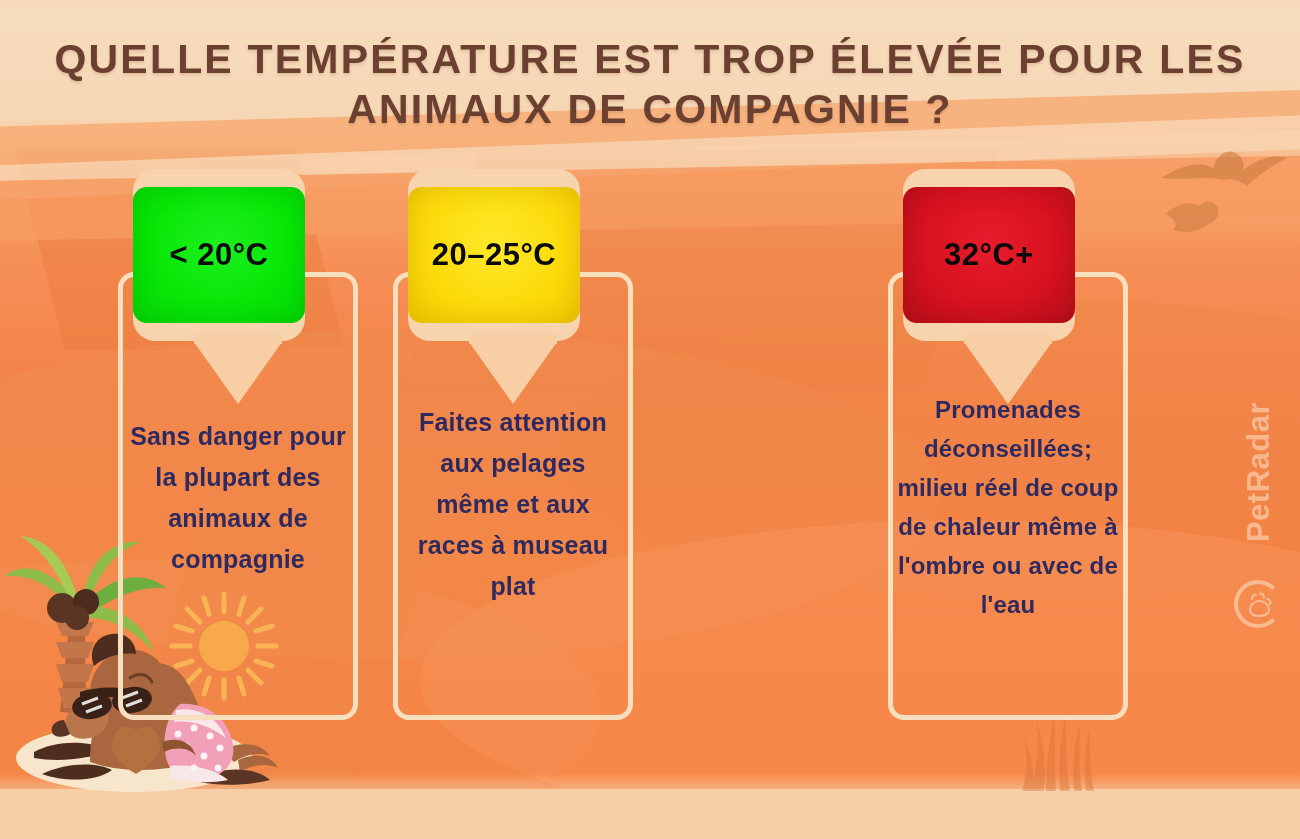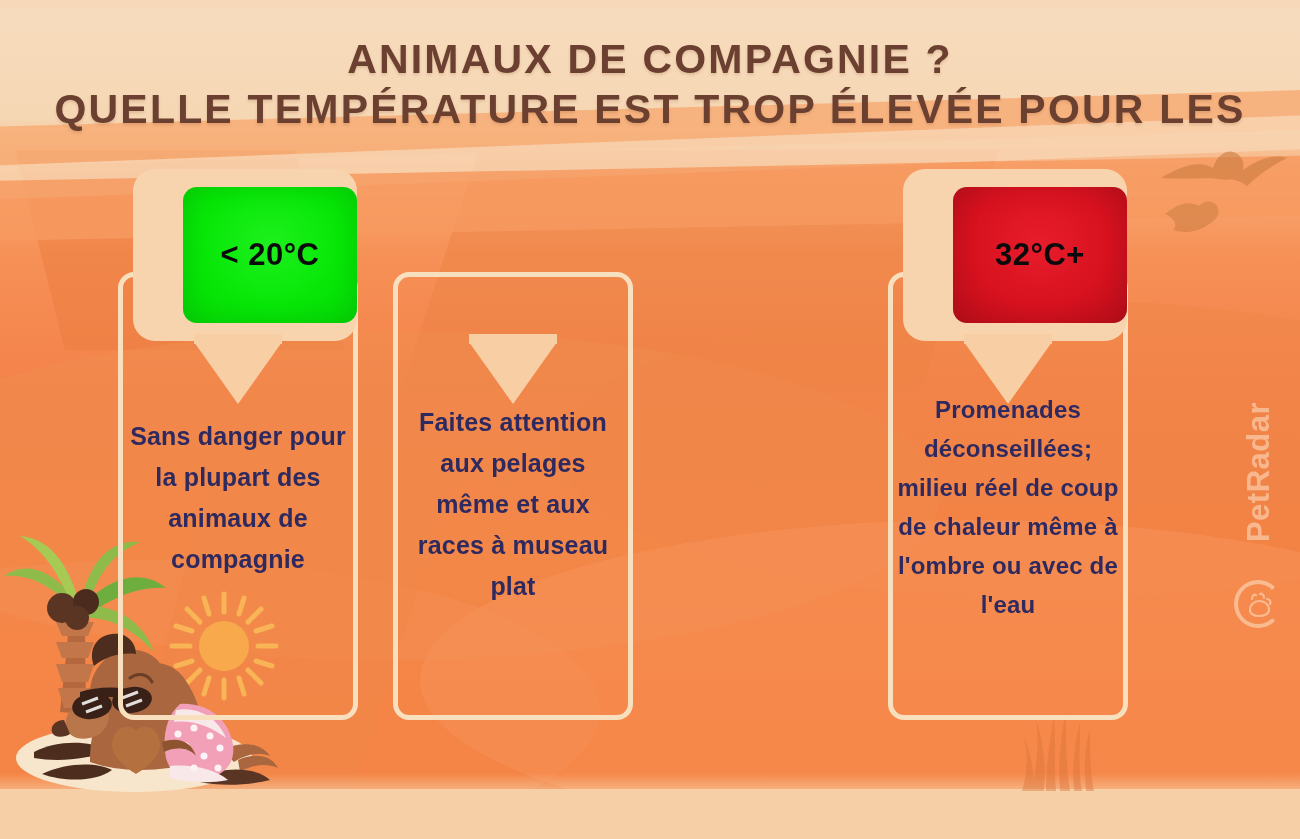--- a/index.html
+++ b/index.html
@@ -164,21 +164,21 @@
     left: 0; top: 0;
     width: 240px; height: 448px;
     border: 5px solid #f8dfbe;
     border-radius: 16px;
   }
 
   .badge-wrap {
     position: absolute;
     top: -103px;
     left: 15px;
-    width: 224px;
+    width: 172px;
     height: 172px;
     background: #f8d4ae;
     border-radius: 22px;
     display: flex;
     align-items: center;
     justify-content: flex-end;
   }
   .badge {
     width: 174px;
     height: 136px;
@@ -418,38 +418,41 @@
       <line x1="88" y1="214" x2="104" y2="208"></line>
       <line x1="92" y1="222" x2="108" y2="216"></line>
       <line x1="128" y1="208" x2="144" y2="202"></line>
       <line x1="132" y1="216" x2="148" y2="210"></line>
     </g>
 
     <path d="M136 188 C144 182 154 184 158 192" stroke="#6b3f26" stroke-width="3" fill="none" stroke-linecap="round"></path>
   </svg>
 
   <div class="title">
+    <div>QUELLE TEMPÉRATURE EST TROP ÉLEVÉE POUR LES</div>
     <div>ANIMAUX DE COMPAGNIE ?</div>
-    <div>QUELLE TEMPÉRATURE EST TROP ÉLEVÉE POUR LES</div>
   </div>
 
   <div class="cards">
 
     <div class="card" id="card-1">
       <div class="frame"></div>
       <div class="badge-wrap">
         <div class="badge badge-green">&lt; 20°C</div>
       </div>
       <div class="arrow-stem"></div>
       <div class="arrow"></div>
       <div class="card-text">Sans danger pour la plupart des animaux de compagnie</div>
     </div>
 
     <div class="card" id="card-2">
       <div class="frame"></div>
+      <div class="badge-wrap">
+        <div class="badge badge-yellow">20–25°C</div>
+      </div>
       <div class="arrow-stem"></div>
       <div class="arrow"></div>
       <div class="card-text">Faites attention aux pelages même et aux races à museau plat</div>
     </div>
 
 
     <div class="card" id="card-4">
       <div class="frame"></div>
       <div class="badge-wrap">
         <div class="badge badge-red">32°C+</div>

